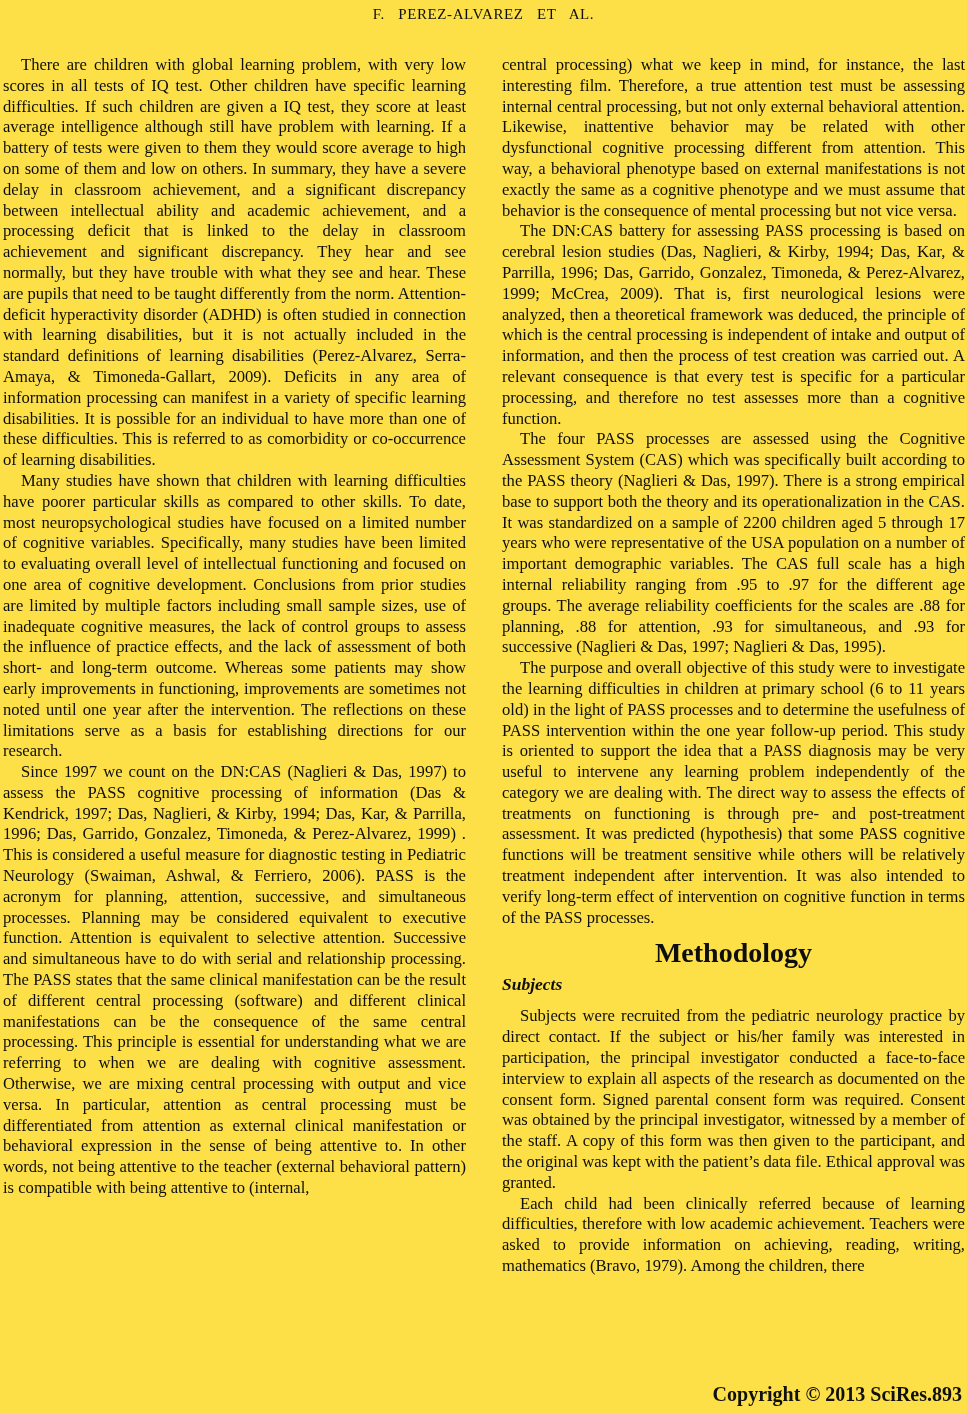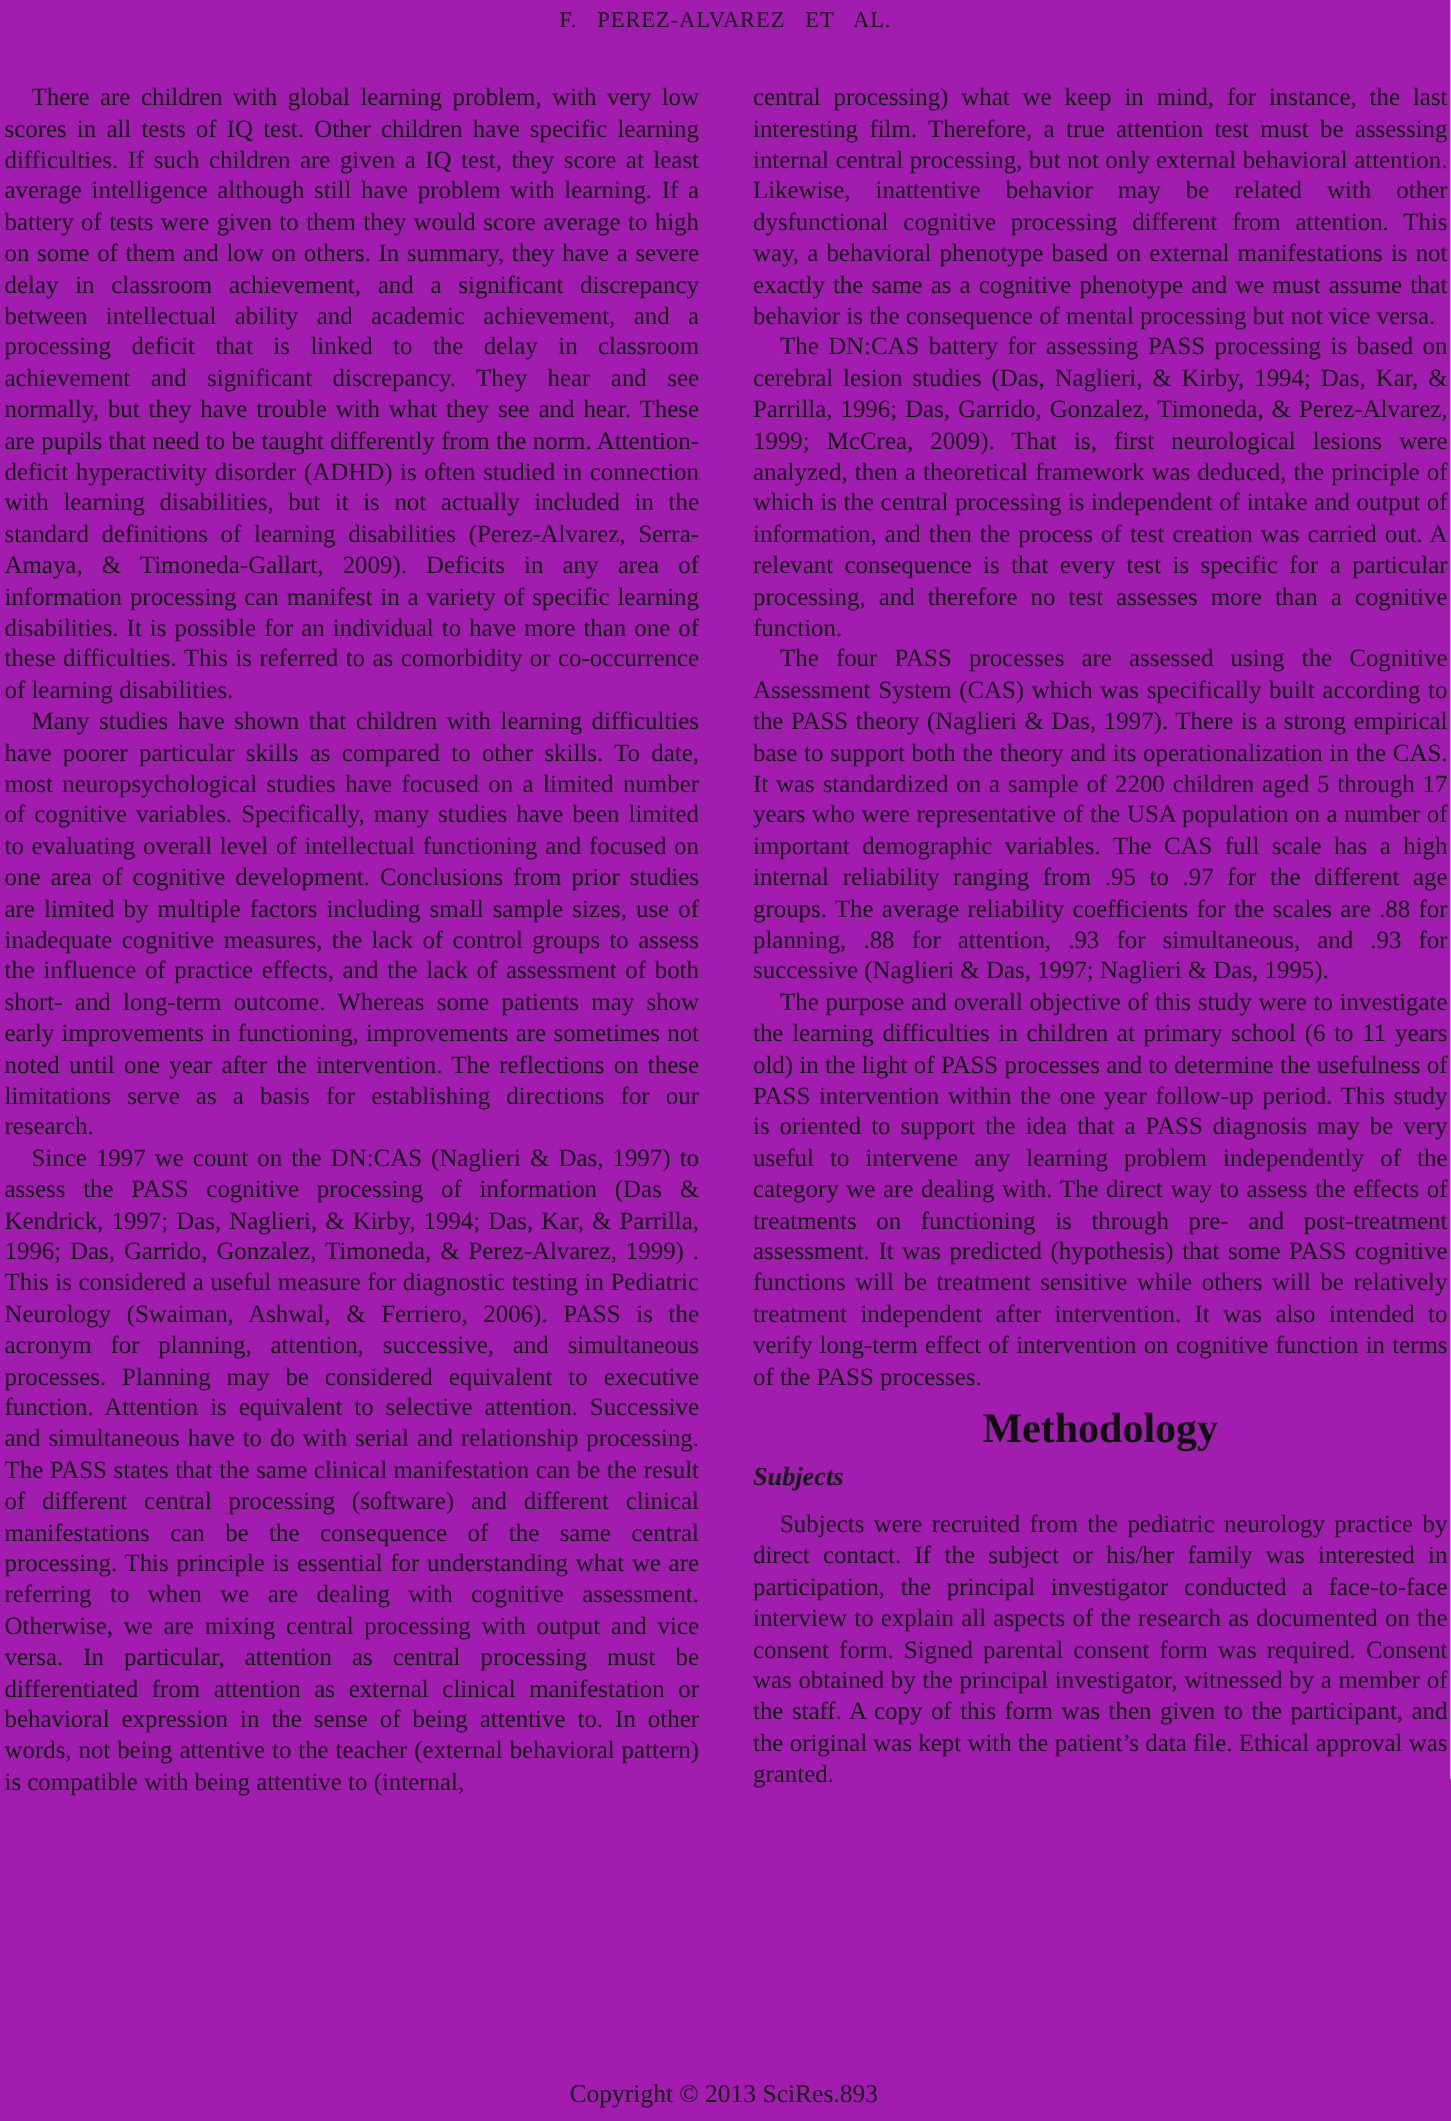--- a/index.html
+++ b/index.html
@@ -4,21 +4,21 @@
 <style>
   html, body {
     margin: 0;
     padding: 0;
     background: #ffffff;
   }
   .page {
     position: relative;
     width: 967px;
     height: 1414px;
-    background: #a21caf;
+    background: #fde047;
     color: #0e0e0e;
     font-family: "Liberation Serif", "DejaVu Serif", serif;
     overflow: hidden;
   }
   .running-head {
     position: absolute;
     top: 6px;
     left: 0;
     right: 0;
     text-align: center;
@@ -64,24 +64,25 @@
     text-indent: 0;
     margin: 9px 0 11px 0;
     font-style: italic;
   }
   .footer {
     position: absolute;
     left: 3px;
     right: 5px;
     bottom: 8px;
     display: flex;
-    justify-content: center;
+    justify-content: flex-end;
     align-items: baseline;
-    font-size: 17px;
+    font-size: 20px;
     color: #101010;
+    font-weight: bold;
   }
 </style>
 </head>
 <body>
 
 <div class="page">
   <div class="running-head">F. PEREZ-ALVAREZ ET AL.</div>
 
   <div class="columns">
     <div class="column">
@@ -90,20 +91,21 @@
         <p class="para">Since 1997 we count on the DN:CAS (Naglieri &amp; Das, 1997) to assess the PASS cognitive processing of information (Das &amp; Kendrick, 1997; Das, Naglieri, &amp; Kirby, 1994; Das, Kar, &amp; Parrilla, 1996; Das, Garrido, Gonzalez, Timoneda, &amp; Perez-Alvarez, 1999) . This is considered a useful measure for diagnostic testing in Pediatric Neurology (Swaiman, Ashwal, &amp; Ferriero, 2006). PASS is the acronym for planning, attention, successive, and simultaneous processes. Planning may be considered equivalent to executive function. Attention is equivalent to selective attention. Successive and simultaneous have to do with serial and relationship processing. The PASS states that the same clinical manifestation can be the result of different central processing (software) and different clinical manifestations can be the consequence of the same central processing. This principle is essential for understanding what we are referring to when we are dealing with cognitive assessment. Otherwise, we are mixing central processing with output and vice versa. In particular, attention as central processing must be differentiated from attention as external clinical manifestation or behavioral expression in the sense of being attentive to. In other words, not being attentive to the teacher (external behavioral pattern) is compatible with being attentive to (internal,</p>
       </div>
     <div class="column">
         <p class="para no-indent">central processing) what we keep in mind, for instance, the last interesting film. Therefore, a true attention test must be assessing internal central processing, but not only external behavioral attention. Likewise, inattentive behavior may be related with other dysfunctional cognitive processing different from attention. This way, a behavioral phenotype based on external manifestations is not exactly the same as a cognitive phenotype and we must assume that behavior is the consequence of mental processing but not vice versa.</p>
         <p class="para">The DN:CAS battery for assessing PASS processing is based on cerebral lesion studies (Das, Naglieri, &amp; Kirby, 1994; Das, Kar, &amp; Parrilla, 1996; Das, Garrido, Gonzalez, Timoneda, &amp; Perez-Alvarez, 1999; McCrea, 2009). That is, first neurological lesions were analyzed, then a theoretical framework was deduced, the principle of which is the central processing is independent of intake and output of information, and then the process of test creation was carried out. A relevant consequence is that every test is specific for a particular processing, and therefore no test assesses more than a cognitive function.</p>
         <p class="para">The four PASS processes are assessed using the Cognitive Assessment System (CAS) which was specifically built according to the PASS theory (Naglieri &amp; Das, 1997). There is a strong empirical base to support both the theory and its operationalization in the CAS. It was standardized on a sample of 2200 children aged 5 through 17 years who were representative of the USA population on a number of important demographic variables. The CAS full scale has a high internal reliability ranging from .95 to .97 for the different age groups. The average reliability coefficients for the scales are .88 for planning, .88 for attention, .93 for simultaneous, and .93 for successive (Naglieri &amp; Das, 1997; Naglieri &amp; Das, 1995).</p>
         <p class="para">The purpose and overall objective of this study were to investigate the learning difficulties in children at primary school (6 to 11 years old) in the light of PASS processes and to determine the usefulness of PASS intervention within the one year follow-up period. This study is oriented to support the idea that a PASS diagnosis may be very useful to intervene any learning problem independently of the category we are dealing with. The direct way to assess the effects of treatments on functioning is through pre- and post-treatment assessment. It was predicted (hypothesis) that some PASS cognitive functions will be treatment sensitive while others will be relatively treatment independent after intervention. It was also intended to verify long-term effect of intervention on cognitive function in terms of the PASS processes.</p>
         <h2 class="sec">Methodology</h2>
         <h3 class="subsec">Subjects</h3>
         <p class="para">Subjects were recruited from the pediatric neurology practice by direct contact. If the subject or his/her family was interested in participation, the principal investigator conducted a face-to-face interview to explain all aspects of the research as documented on the consent form. Signed parental consent form was required. Consent was obtained by the principal investigator, witnessed by a member of the staff. A copy of this form was then given to the participant, and the original was kept with the patient’s data file. Ethical approval was granted.</p>
+        <p class="para">Each child had been clinically referred because of learning difficulties, therefore with low academic achievement. Teachers were asked to provide information on achieving, reading, writing, mathematics (Bravo, 1979). Among the children, there</p>
       </div>
   </div>
 
   <div class="footer">
     <span class="copyright">Copyright © 2013 SciRes.</span>
     <span class="pageno">893</span>
   </div>
 </div>
 
 </body></html>

